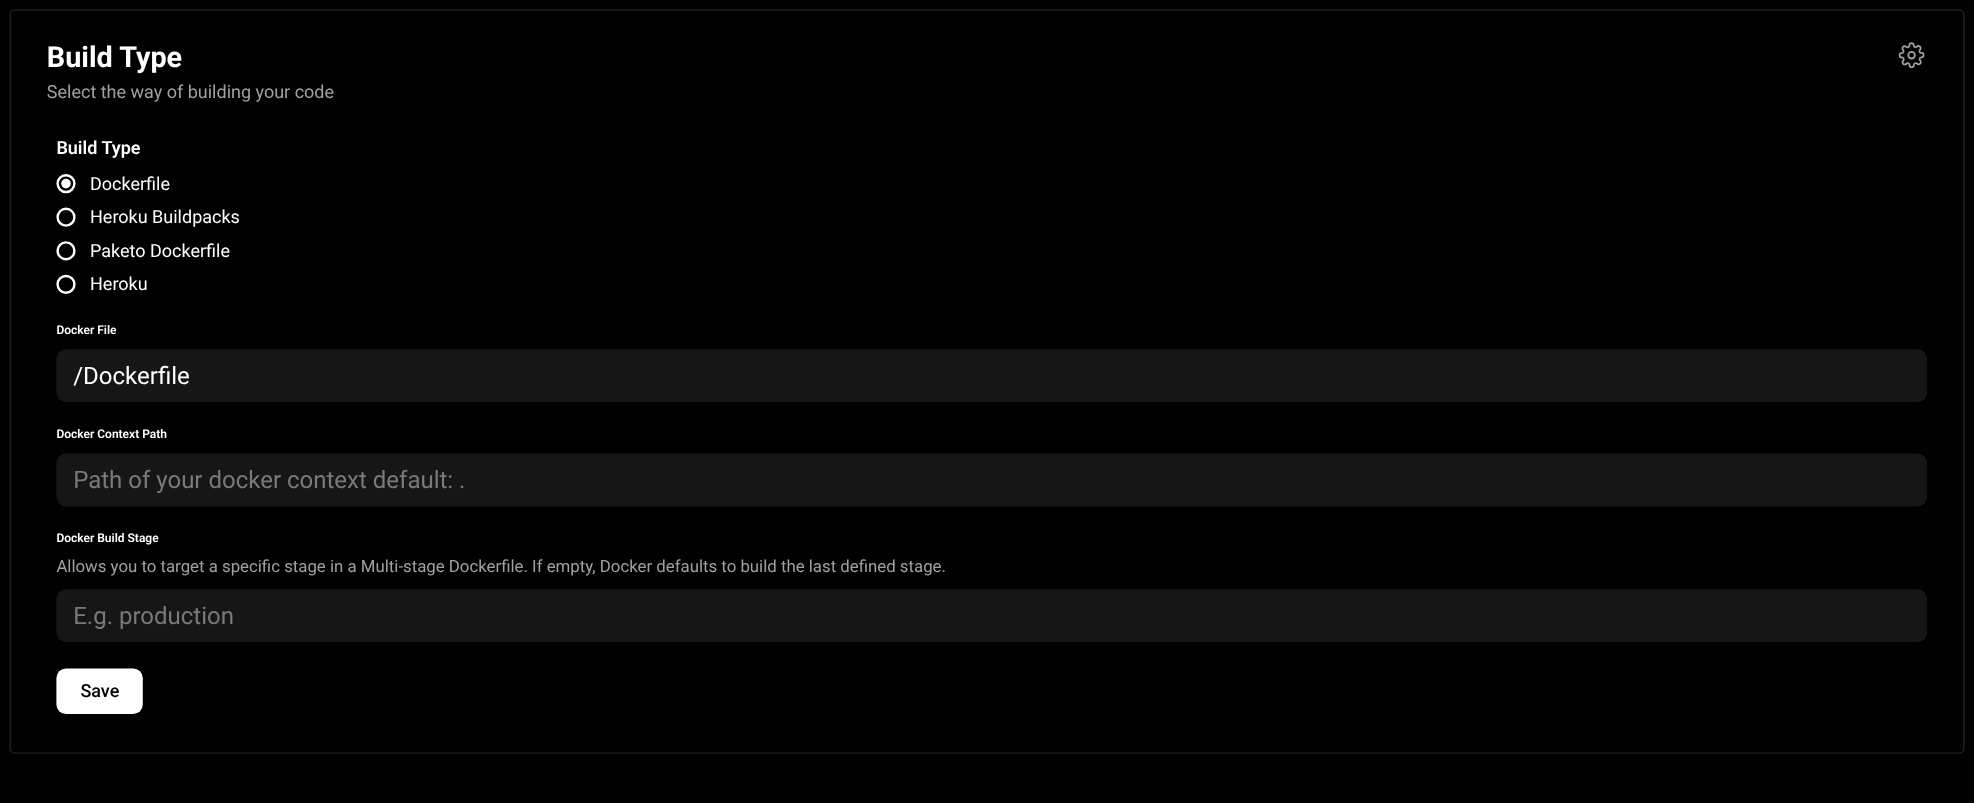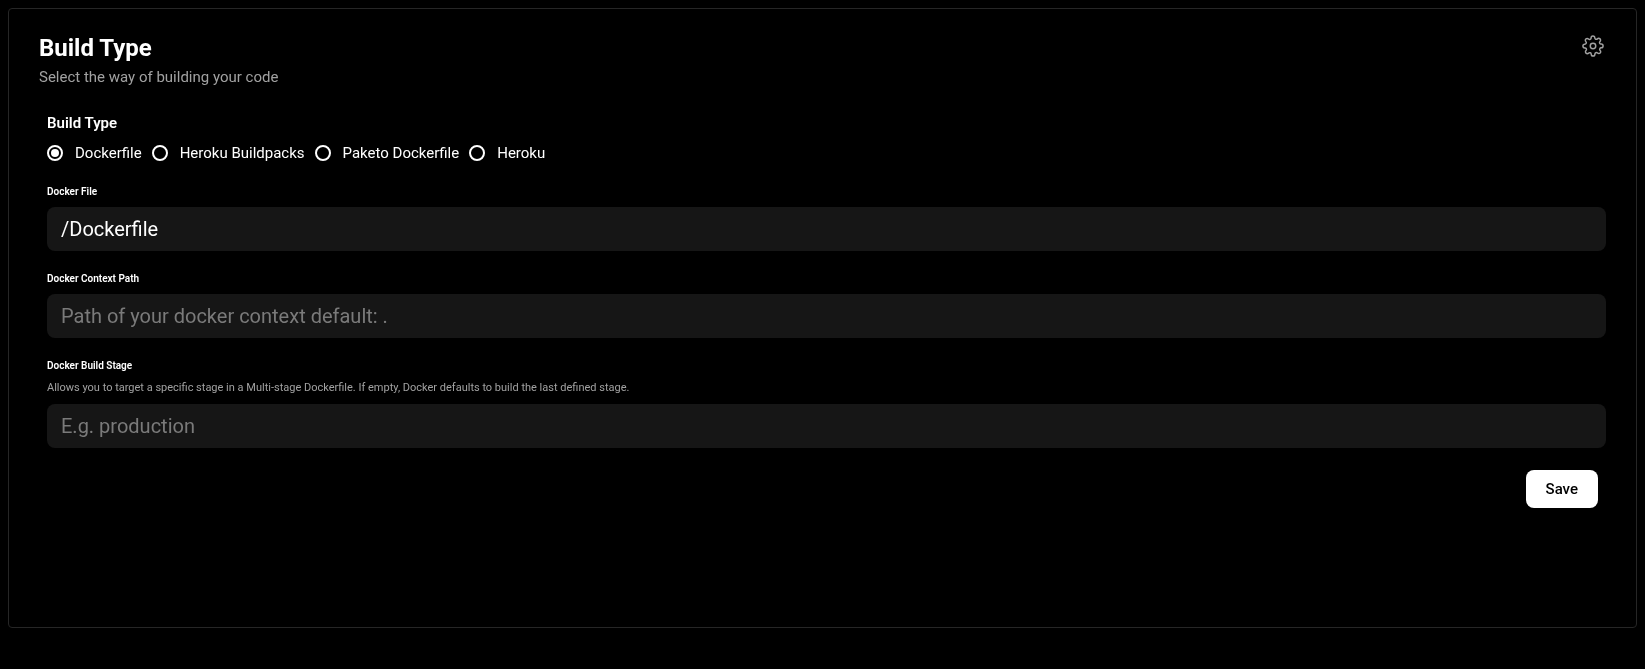--- a/index.html
+++ b/index.html
@@ -56,21 +56,21 @@
     padding-left: 8px;
   }
   .section-label {
     font-size: 15px;
     font-weight: 600;
     color: #fff;
     margin-bottom: 12px;
   }
   .radio-group {
     display: flex;
-    flex-direction: row;
+    flex-direction: column;
     gap: 10px;
     margin-bottom: 24px;
   }
   .radio-item {
     display: flex;
     align-items: center;
     gap: 12px;
     cursor: pointer;
     font-size: 15px;
     color: #fff;
@@ -96,42 +96,41 @@
     margin-bottom: 22px;
   }
   .field-label {
     font-size: 10px;
     font-weight: 600;
     color: #fff;
     margin-bottom: 10px;
     display: block;
   }
   .field-help {
-    font-size: 11px;
+    font-size: 14px;
     color: #a1a1a1;
     margin-top: 4px;
     margin-bottom: 10px;
   }
   .text-input {
     width: 100%;
     background: #161616;
     border: none;
     border-radius: 8px;
     padding: 10px 14px;
     font-size: 20px;
     color: #fff;
     outline: none;
     font-family: inherit;
   }
   .text-input::placeholder {
     color: #7a7a7a;
   }
   .footer {
     display: flex;
-    justify-content: flex-end;
     margin-top: 14px;
     padding-right: 8px;
   }
   .save-btn {
     background: #fff;
     color: #000;
     border: none;
     border-radius: 8px;
     padding: 10px 20px;
     font-size: 15px;

